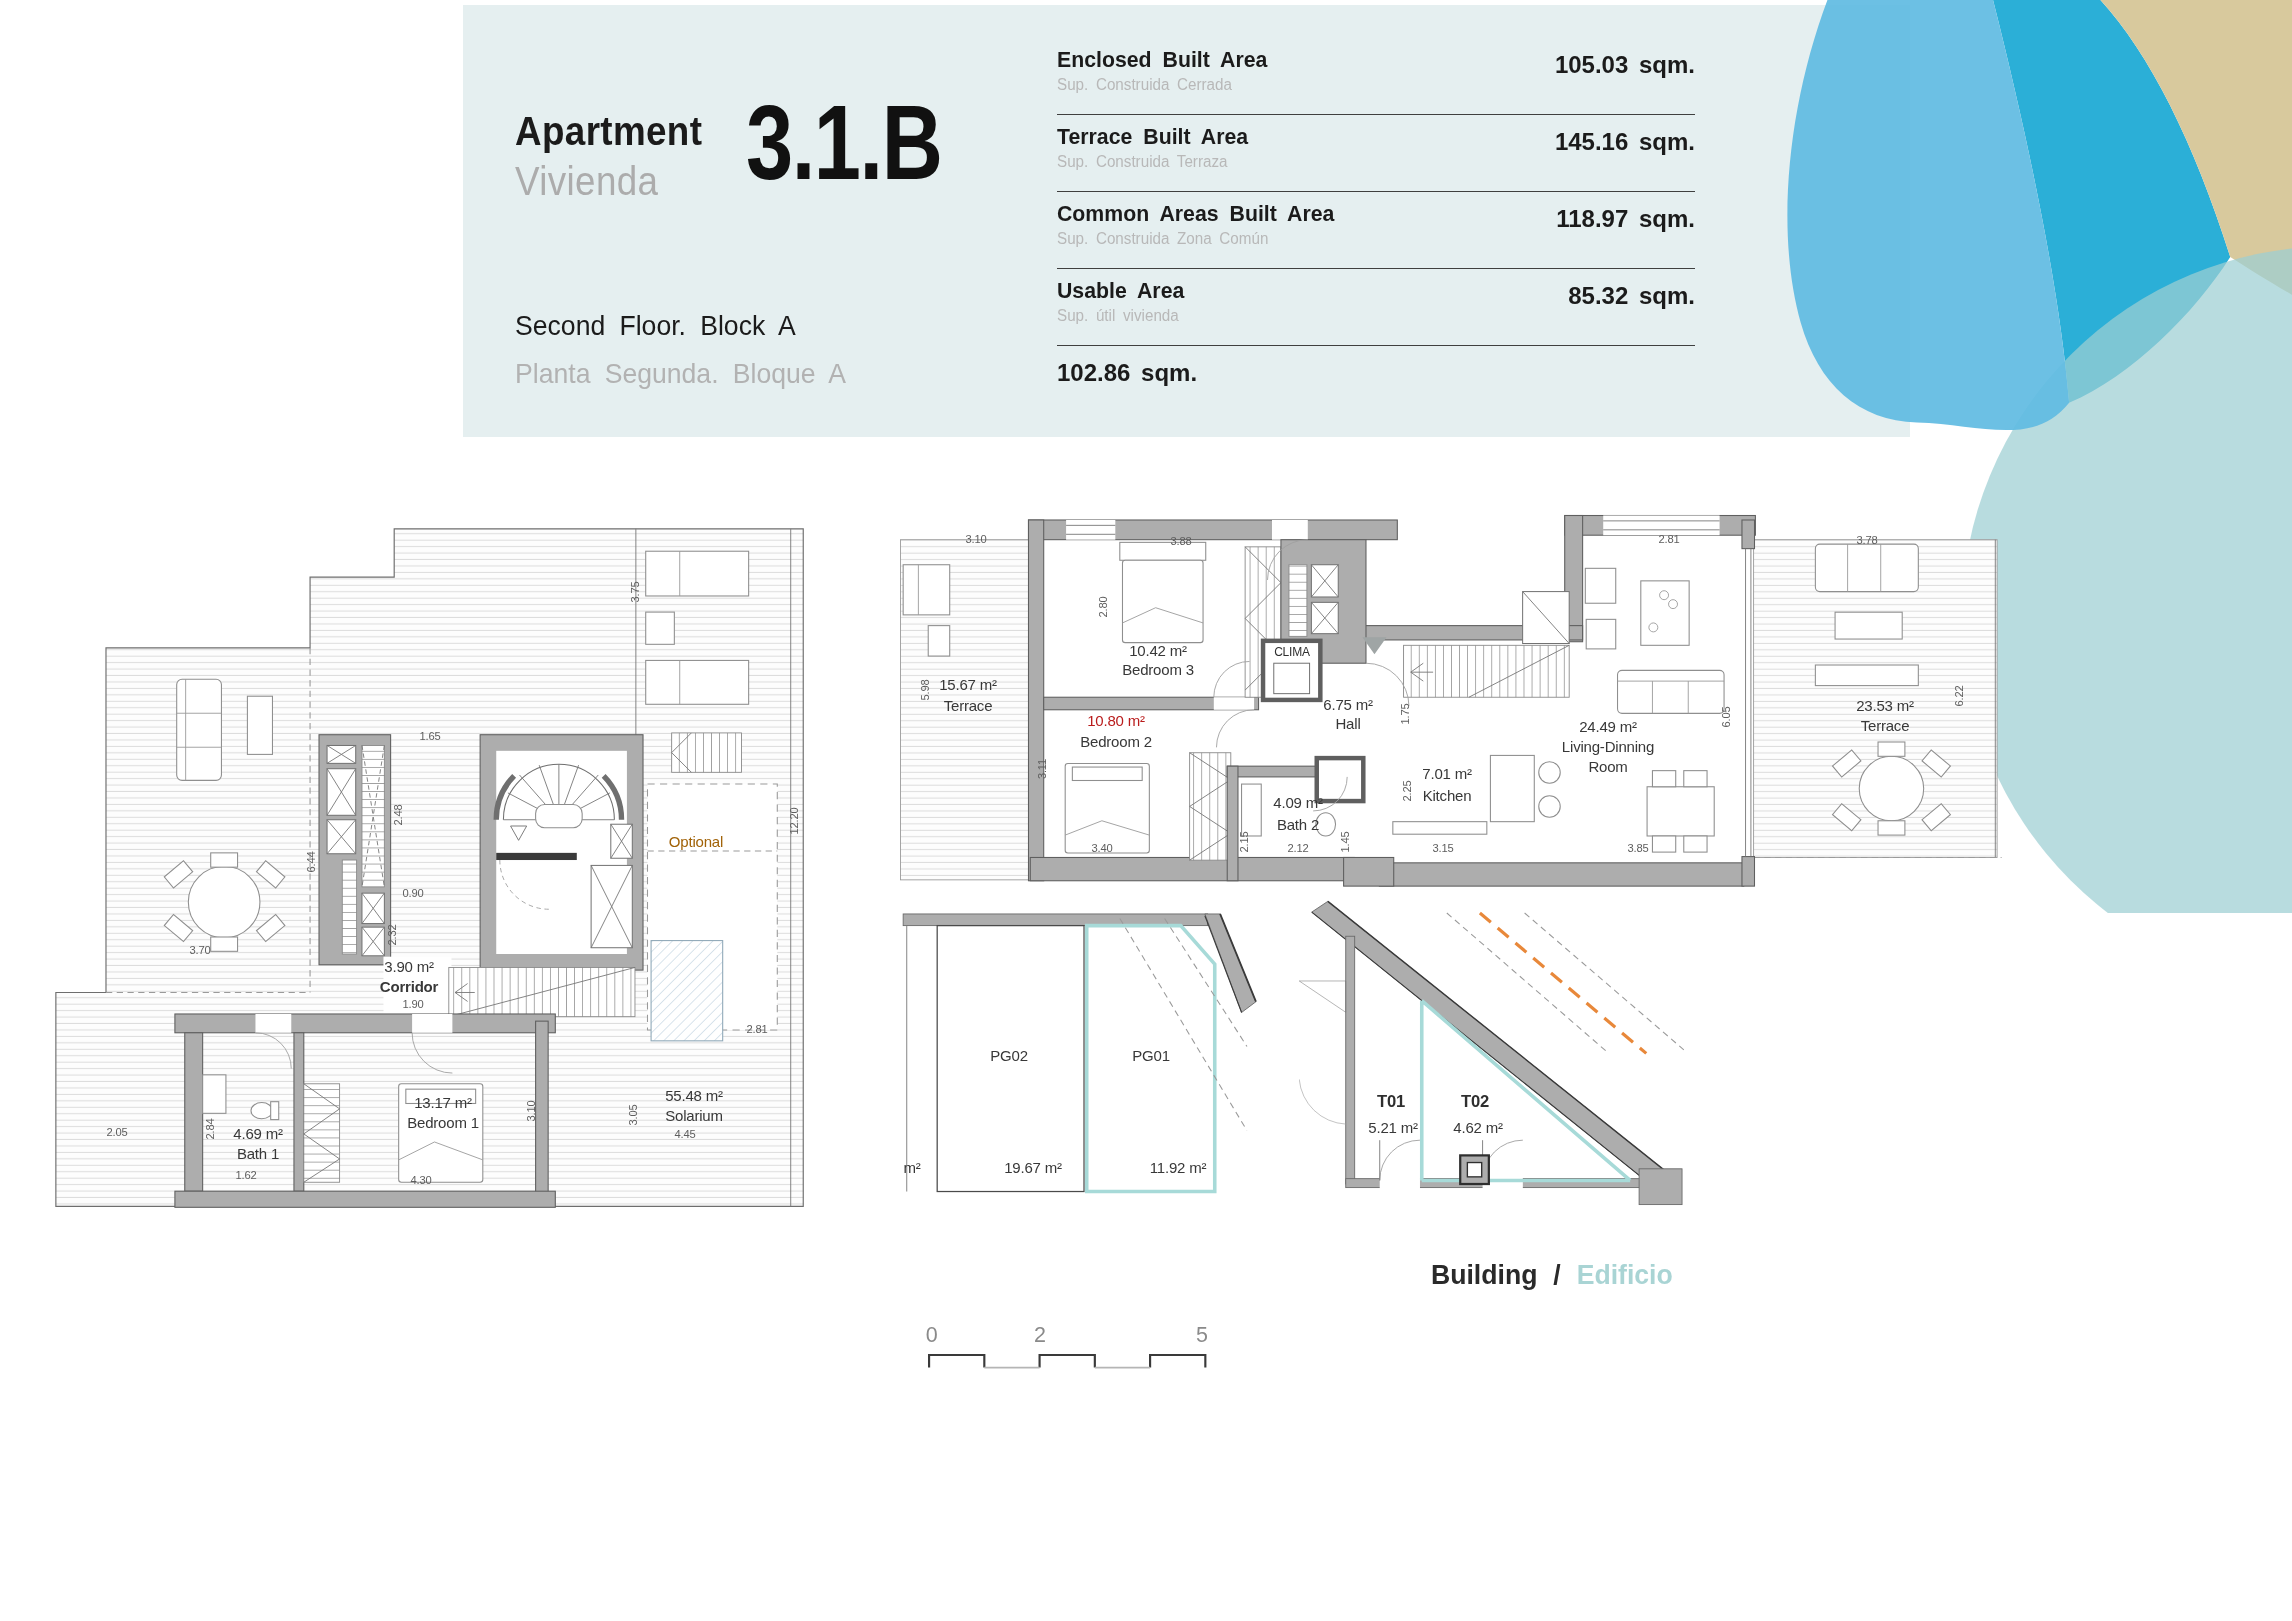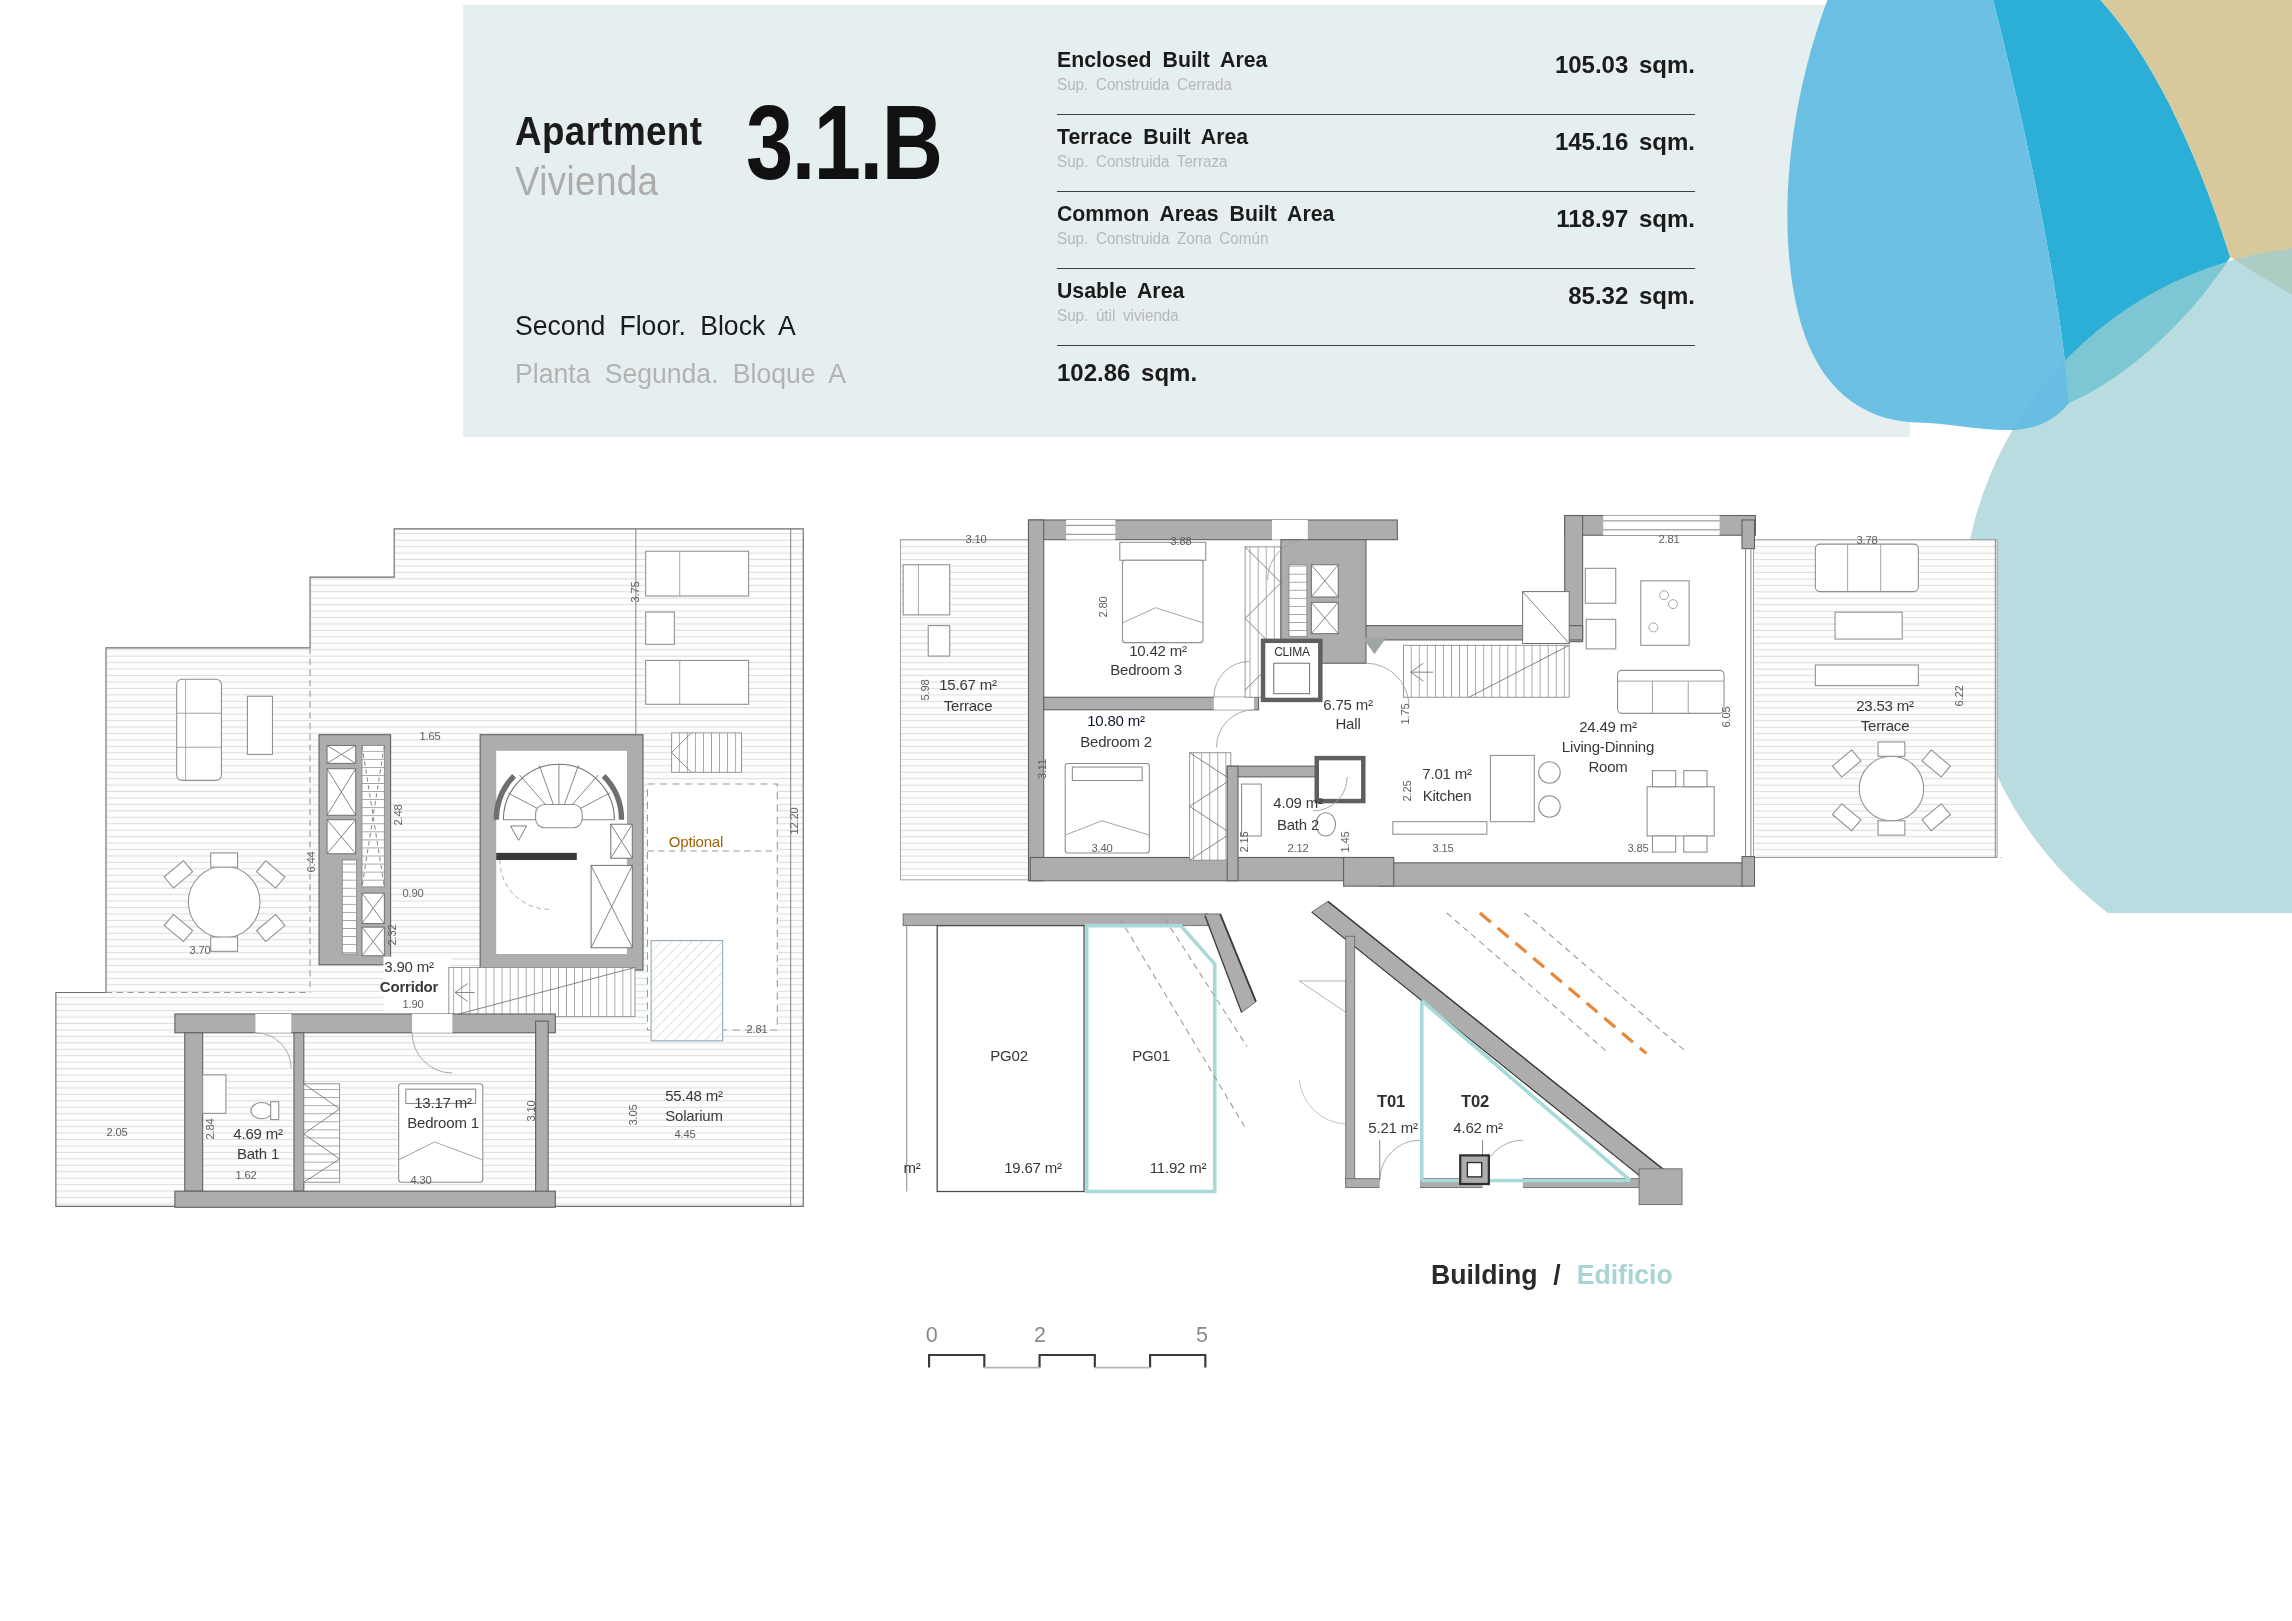--- a/index.html
+++ b/index.html
@@ -392,25 +392,25 @@
     <div class="plan-label" style="left: 402px; top: 347px; font-size: 11.2px; color: rgb(94, 94, 94); font-weight: 400; transform: translate(-50%, -50%);">2.12</div>
     <div class="plan-label" style="left: 450px; top: 340px; font-size: 11.2px; color: rgb(94, 94, 94); font-weight: 400; transform: translate(-50%, -50%) rotate(-90deg);">1.45</div>
     <div class="plan-label" style="left: 512px; top: 289px; font-size: 11.2px; color: rgb(94, 94, 94); font-weight: 400; transform: translate(-50%, -50%) rotate(-90deg);">2.25</div>
     <div class="plan-label" style="left: 547px; top: 347px; font-size: 11.2px; color: rgb(94, 94, 94); font-weight: 400; transform: translate(-50%, -50%);">3.15</div>
     <div class="plan-label" style="left: 742px; top: 347px; font-size: 11.2px; color: rgb(94, 94, 94); font-weight: 400; transform: translate(-50%, -50%);">3.85</div>
     <div class="plan-label" style="left: 831px; top: 215px; font-size: 11.2px; color: rgb(94, 94, 94); font-weight: 400; transform: translate(-50%, -50%) rotate(-90deg);">6.05</div>
     <div class="plan-label" style="left: 1064px; top: 194px; font-size: 11.2px; color: rgb(94, 94, 94); font-weight: 400; transform: translate(-50%, -50%) rotate(-90deg);">6.22</div>
     <div class="plan-label" style="left: 72px; top: 182px; font-size: 15px; color: rgb(56, 56, 56); font-weight: 500; transform: translate(-50%, -50%);">15.67 m²</div>
     <div class="plan-label" style="left: 72px; top: 203px; font-size: 15px; color: rgb(56, 56, 56); font-weight: 500; transform: translate(-50%, -50%);">Terrace</div>
     <div class="plan-label" style="left: 262px; top: 148px; font-size: 15px; color: rgb(56, 56, 56); font-weight: 500; transform: translate(-50%, -50%);">10.42 m²</div>
-    <div class="plan-label" style="left: 250px; top: 167px; font-size: 15px; color: rgb(56, 56, 56); font-weight: 500; transform: translate(-50%, -50%);">Bedroom 3</div>
+    <div class="plan-label" style="left: 262px; top: 167px; font-size: 15px; color: rgb(56, 56, 56); font-weight: 500; transform: translate(-50%, -50%);">Bedroom 3</div>
     <div class="plan-label" style="left: 396px; top: 150px; font-size: 12px; color: rgb(47, 47, 47); font-weight: 500; transform: translate(-50%, -50%);">CLIMA</div>
     <div class="plan-label" style="left: 452px; top: 202px; font-size: 15px; color: rgb(56, 56, 56); font-weight: 500; transform: translate(-50%, -50%);">6.75 m²</div>
     <div class="plan-label" style="left: 452px; top: 221px; font-size: 15px; color: rgb(56, 56, 56); font-weight: 500; transform: translate(-50%, -50%);">Hall</div>
-    <div class="plan-label" style="left: 220px; top: 218px; font-size: 15px; color: #0f172a; font-weight: 500; transform: translate(-50%, -50%);">10.80 m²</div>
+    <div class="plan-label" style="left: 220px; top: 218px; font-size: 15px; color: #b91c1c; font-weight: 500; transform: translate(-50%, -50%);">10.80 m²</div>
     <div class="plan-label" style="left: 220px; top: 239px; font-size: 15px; color: rgb(56, 56, 56); font-weight: 500; transform: translate(-50%, -50%);">Bedroom 2</div>
     <div class="plan-label" style="left: 402px; top: 300px; font-size: 15px; color: rgb(56, 56, 56); font-weight: 500; transform: translate(-50%, -50%);">4.09 m²</div>
     <div class="plan-label" style="left: 402px; top: 322px; font-size: 15px; color: rgb(56, 56, 56); font-weight: 500; transform: translate(-50%, -50%);">Bath 2</div>
     <div class="plan-label" style="left: 551px; top: 271px; font-size: 15px; color: rgb(56, 56, 56); font-weight: 500; transform: translate(-50%, -50%);">7.01 m²</div>
     <div class="plan-label" style="left: 551px; top: 293px; font-size: 15px; color: rgb(56, 56, 56); font-weight: 500; transform: translate(-50%, -50%);">Kitchen</div>
     <div class="plan-label" style="left: 712px; top: 224px; font-size: 15px; color: rgb(56, 56, 56); font-weight: 500; transform: translate(-50%, -50%);">24.49 m²</div>
     <div class="plan-label" style="left: 712px; top: 244px; font-size: 15px; color: rgb(56, 56, 56); font-weight: 500; transform: translate(-50%, -50%);">Living-Dinning</div>
     <div class="plan-label" style="left: 712px; top: 264px; font-size: 15px; color: rgb(56, 56, 56); font-weight: 500; transform: translate(-50%, -50%);">Room</div>
     <div class="plan-label" style="left: 989px; top: 203px; font-size: 15px; color: rgb(56, 56, 56); font-weight: 500; transform: translate(-50%, -50%);">23.53 m²</div>
     <div class="plan-label" style="left: 989px; top: 223px; font-size: 15px; color: rgb(56, 56, 56); font-weight: 500; transform: translate(-50%, -50%);">Terrace</div>

